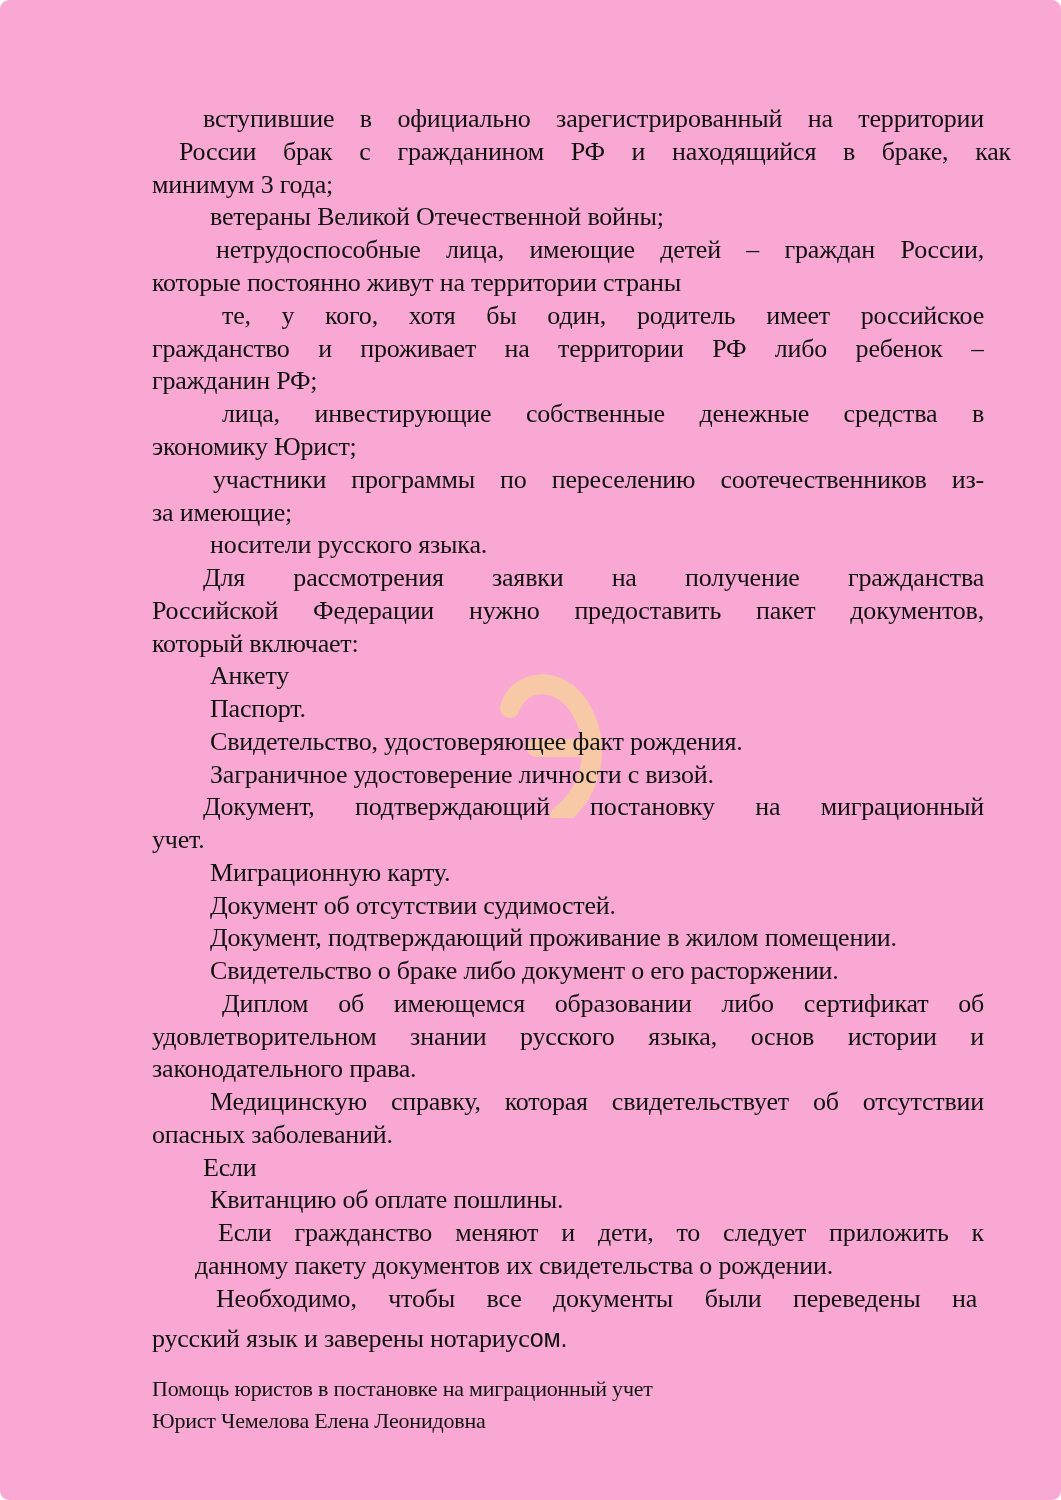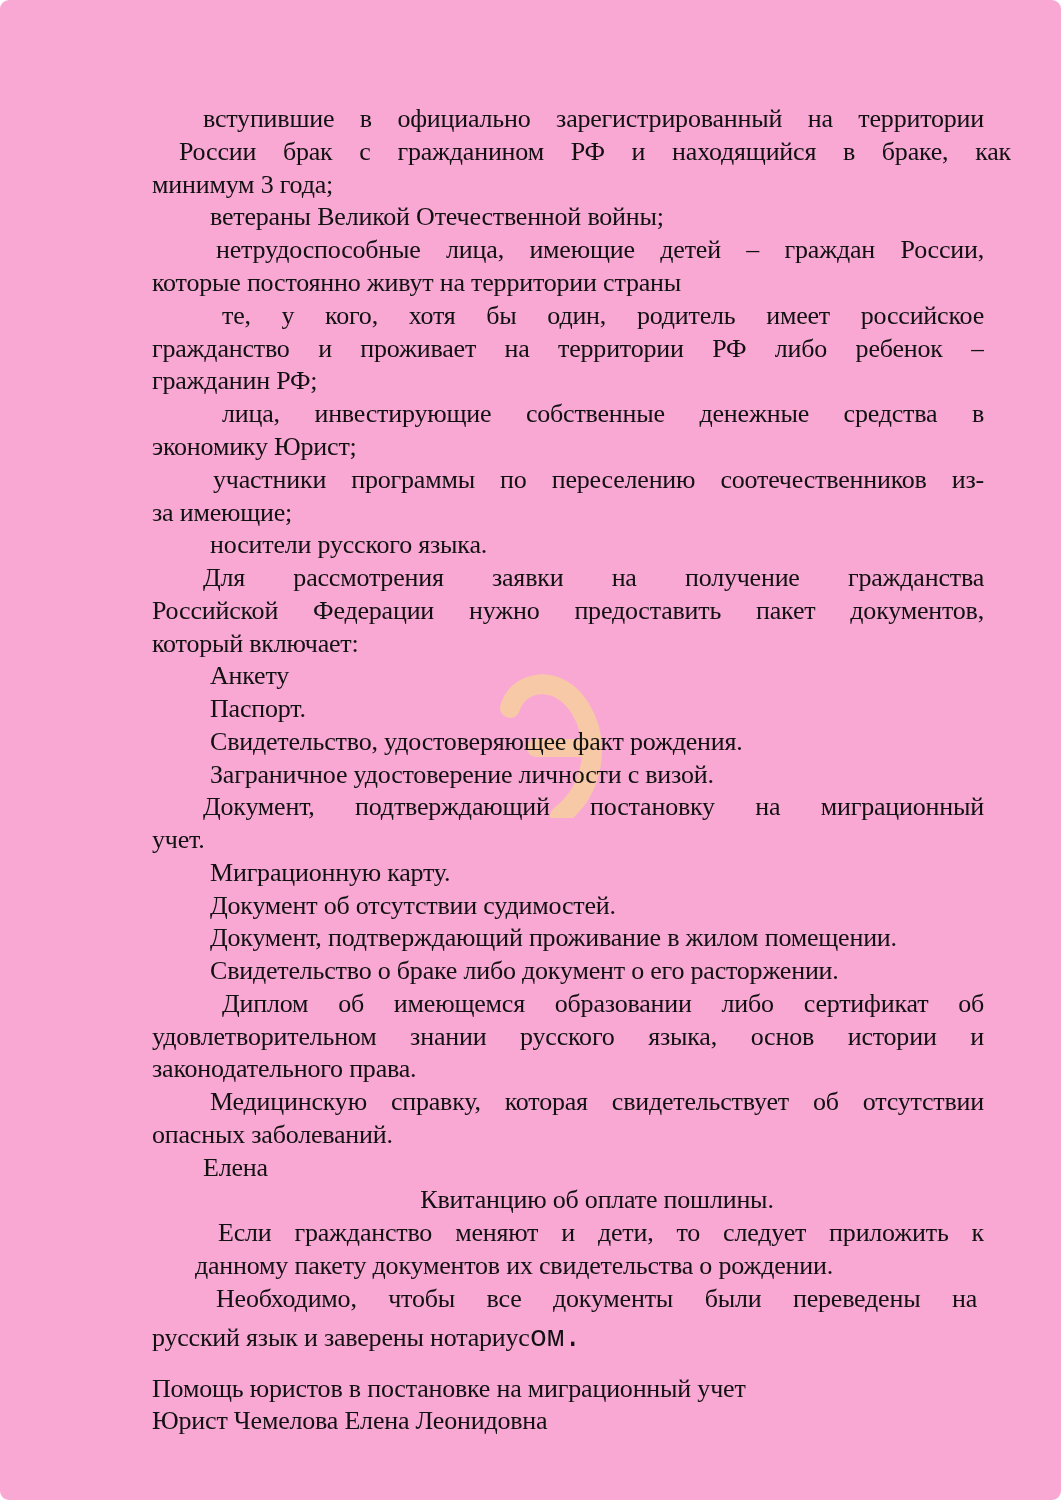--- a/index.html
+++ b/index.html
@@ -44,26 +44,26 @@
     .justify {
       text-align: justify;
       text-align-last: justify;
       white-space: normal;
       height: 32px;
       overflow: hidden;
     }
     .footer-line {
       position: absolute;
       left: 152px;
-      font-size: 26px;
+      font-size: 22px;
       line-height: 32px;
       white-space: nowrap;
       letter-spacing: -0.2px;
     }
-    .bigom { font-family: Liberation Mono, monospace; font-size: 29px; }
+    .bigom { font-family: Liberation Sans, sans-serif; font-size: 25px; }
   </style>
 </head>
 <body>
 
 <div class="page">
 
   <svg class="watermark" viewBox="0 0 120 150">
     <path d="M 22 40 C 30 12, 70 5, 92 40 C 112 72, 108 120, 72 148" fill="none" stroke="#f7c9a6" stroke-width="20" stroke-linecap="round"></path>
     <path d="M 48 80 L 100 80" fill="none" stroke="#f7c9a6" stroke-width="18" stroke-linecap="round"></path>
   </svg>
@@ -94,22 +94,22 @@
       <div class="line" style="top: 824px; left: 152px; width: 832px;">учет.</div>
       <div class="line" style="top: 857px; left: 210px; width: 774px;">Миграционную карту.</div>
       <div class="line" style="top: 890px; left: 210px; width: 774px;">Документ об отсутствии судимостей.</div>
       <div class="line" style="top: 922px; left: 210px; width: 774px;">Документ, подтверждающий проживание в жилом помещении.</div>
       <div class="line" style="top: 955px; left: 210px; width: 774px;">Свидетельство о браке либо документ о его расторжении.</div>
       <div class="line justify" style="top: 988px; left: 222px; width: 762px;">Диплом об имеющемся образовании либо сертификат об</div>
       <div class="line justify" style="top: 1021px; left: 152px; width: 832px;">удовлетворительном знании русского языка, основ истории и</div>
       <div class="line" style="top: 1053px; left: 152px; width: 832px;">законодательного права.</div>
       <div class="line justify" style="top: 1086px; left: 210px; width: 774px;">Медицинскую справку, которая свидетельствует об отсутствии</div>
       <div class="line" style="top: 1119px; left: 152px; width: 832px;">опасных заболеваний.</div>
-      <div class="line" style="top: 1152px; left: 203px; width: 781px;">Елена</div>
-      <div class="line" style="top: 1184px; left: 210px; width: 774px; text-align: center;">Квитанцию об оплате пошлины.</div>
+      <div class="line" style="top: 1152px; left: 203px; width: 781px;">Если</div>
+      <div class="line" style="top: 1184px; left: 210px; width: 774px;">Квитанцию об оплате пошлины.</div>
       <div class="line justify" style="top: 1217px; left: 218px; width: 766px;">Если гражданство меняют и дети, то следует приложить к</div>
       <div class="line" style="top: 1250px; left: 152px; width: 832px; margin-left: 43px;">данному пакету документов их свидетельства о рождении.</div>
       <div class="line justify" style="top: 1283px; left: 216px; width: 761px;">Необходимо, чтобы все документы были переведены на</div>
       <div class="line" style="top: 1322px;"><span>русский язык и заверены нотариус</span><span class="bigom">ом.</span></div>
     </div>
 
   <div class="footer-line" id="footer1" style="top: 1373px;">Помощь юристов в постановке на миграционный учет</div>
   <div class="footer-line" id="footer2" style="top: 1405px;">Юрист Чемелова Елена Леонидовна</div>
 </div>
 

